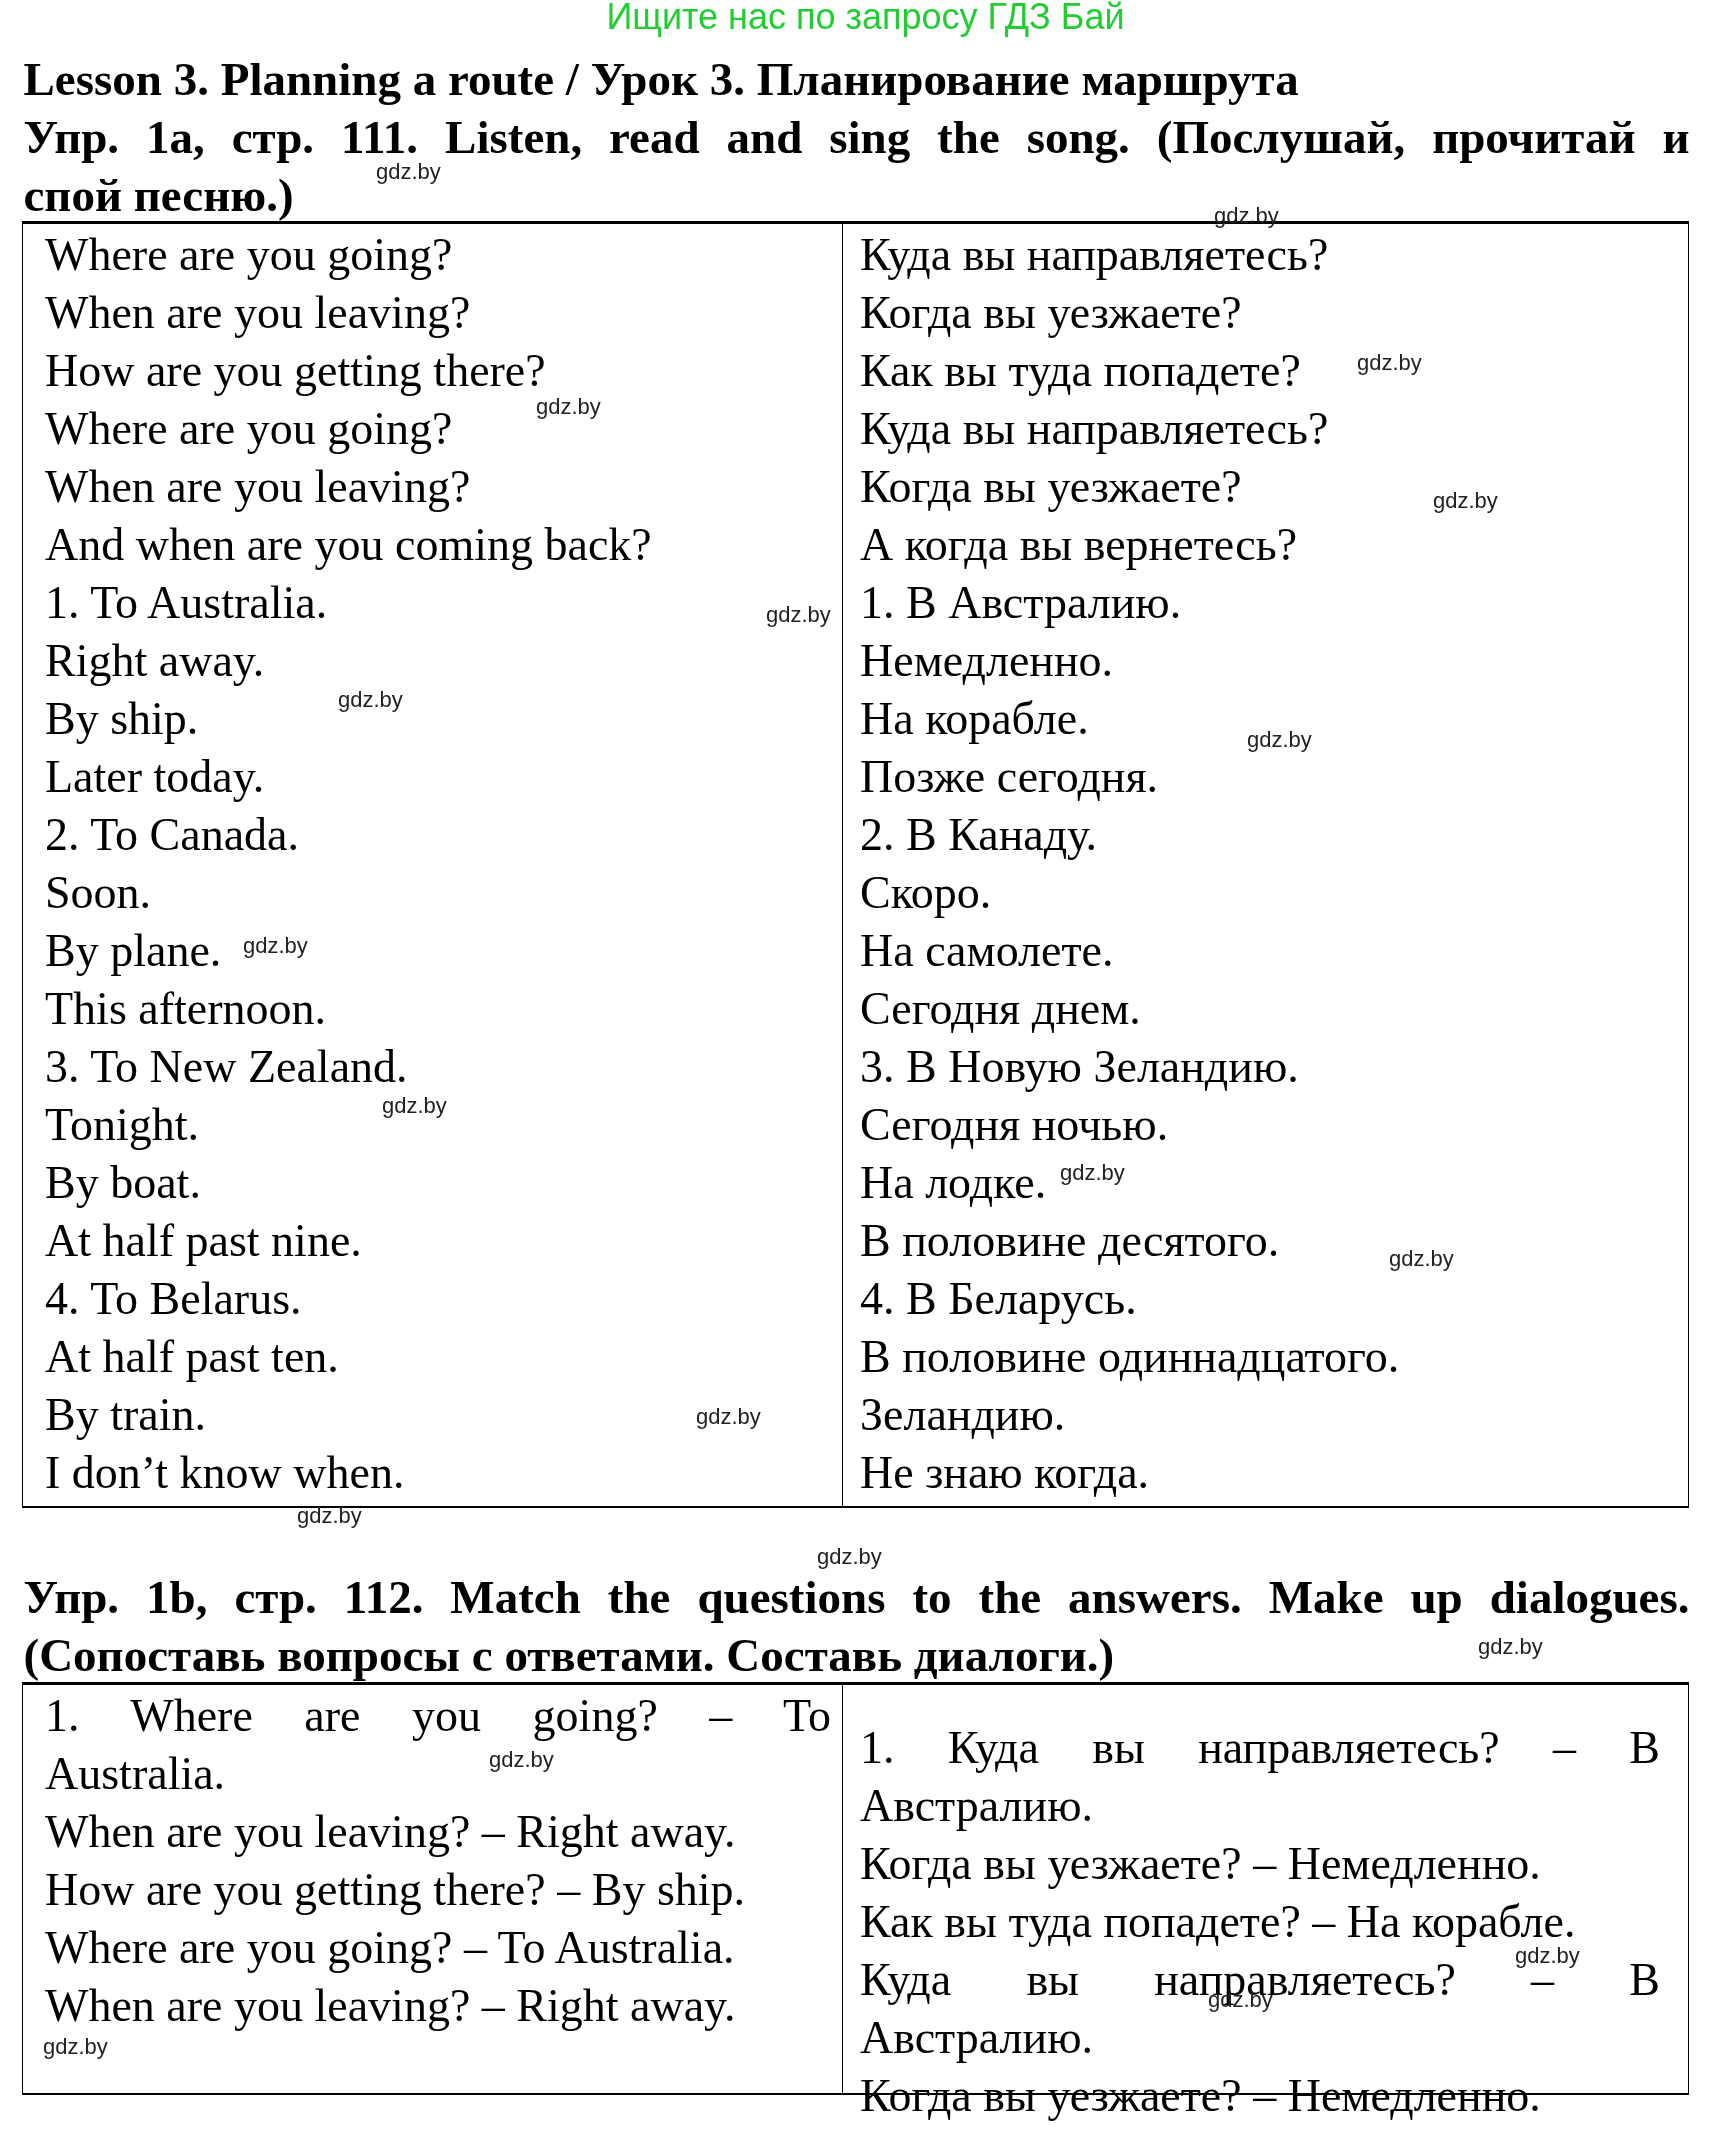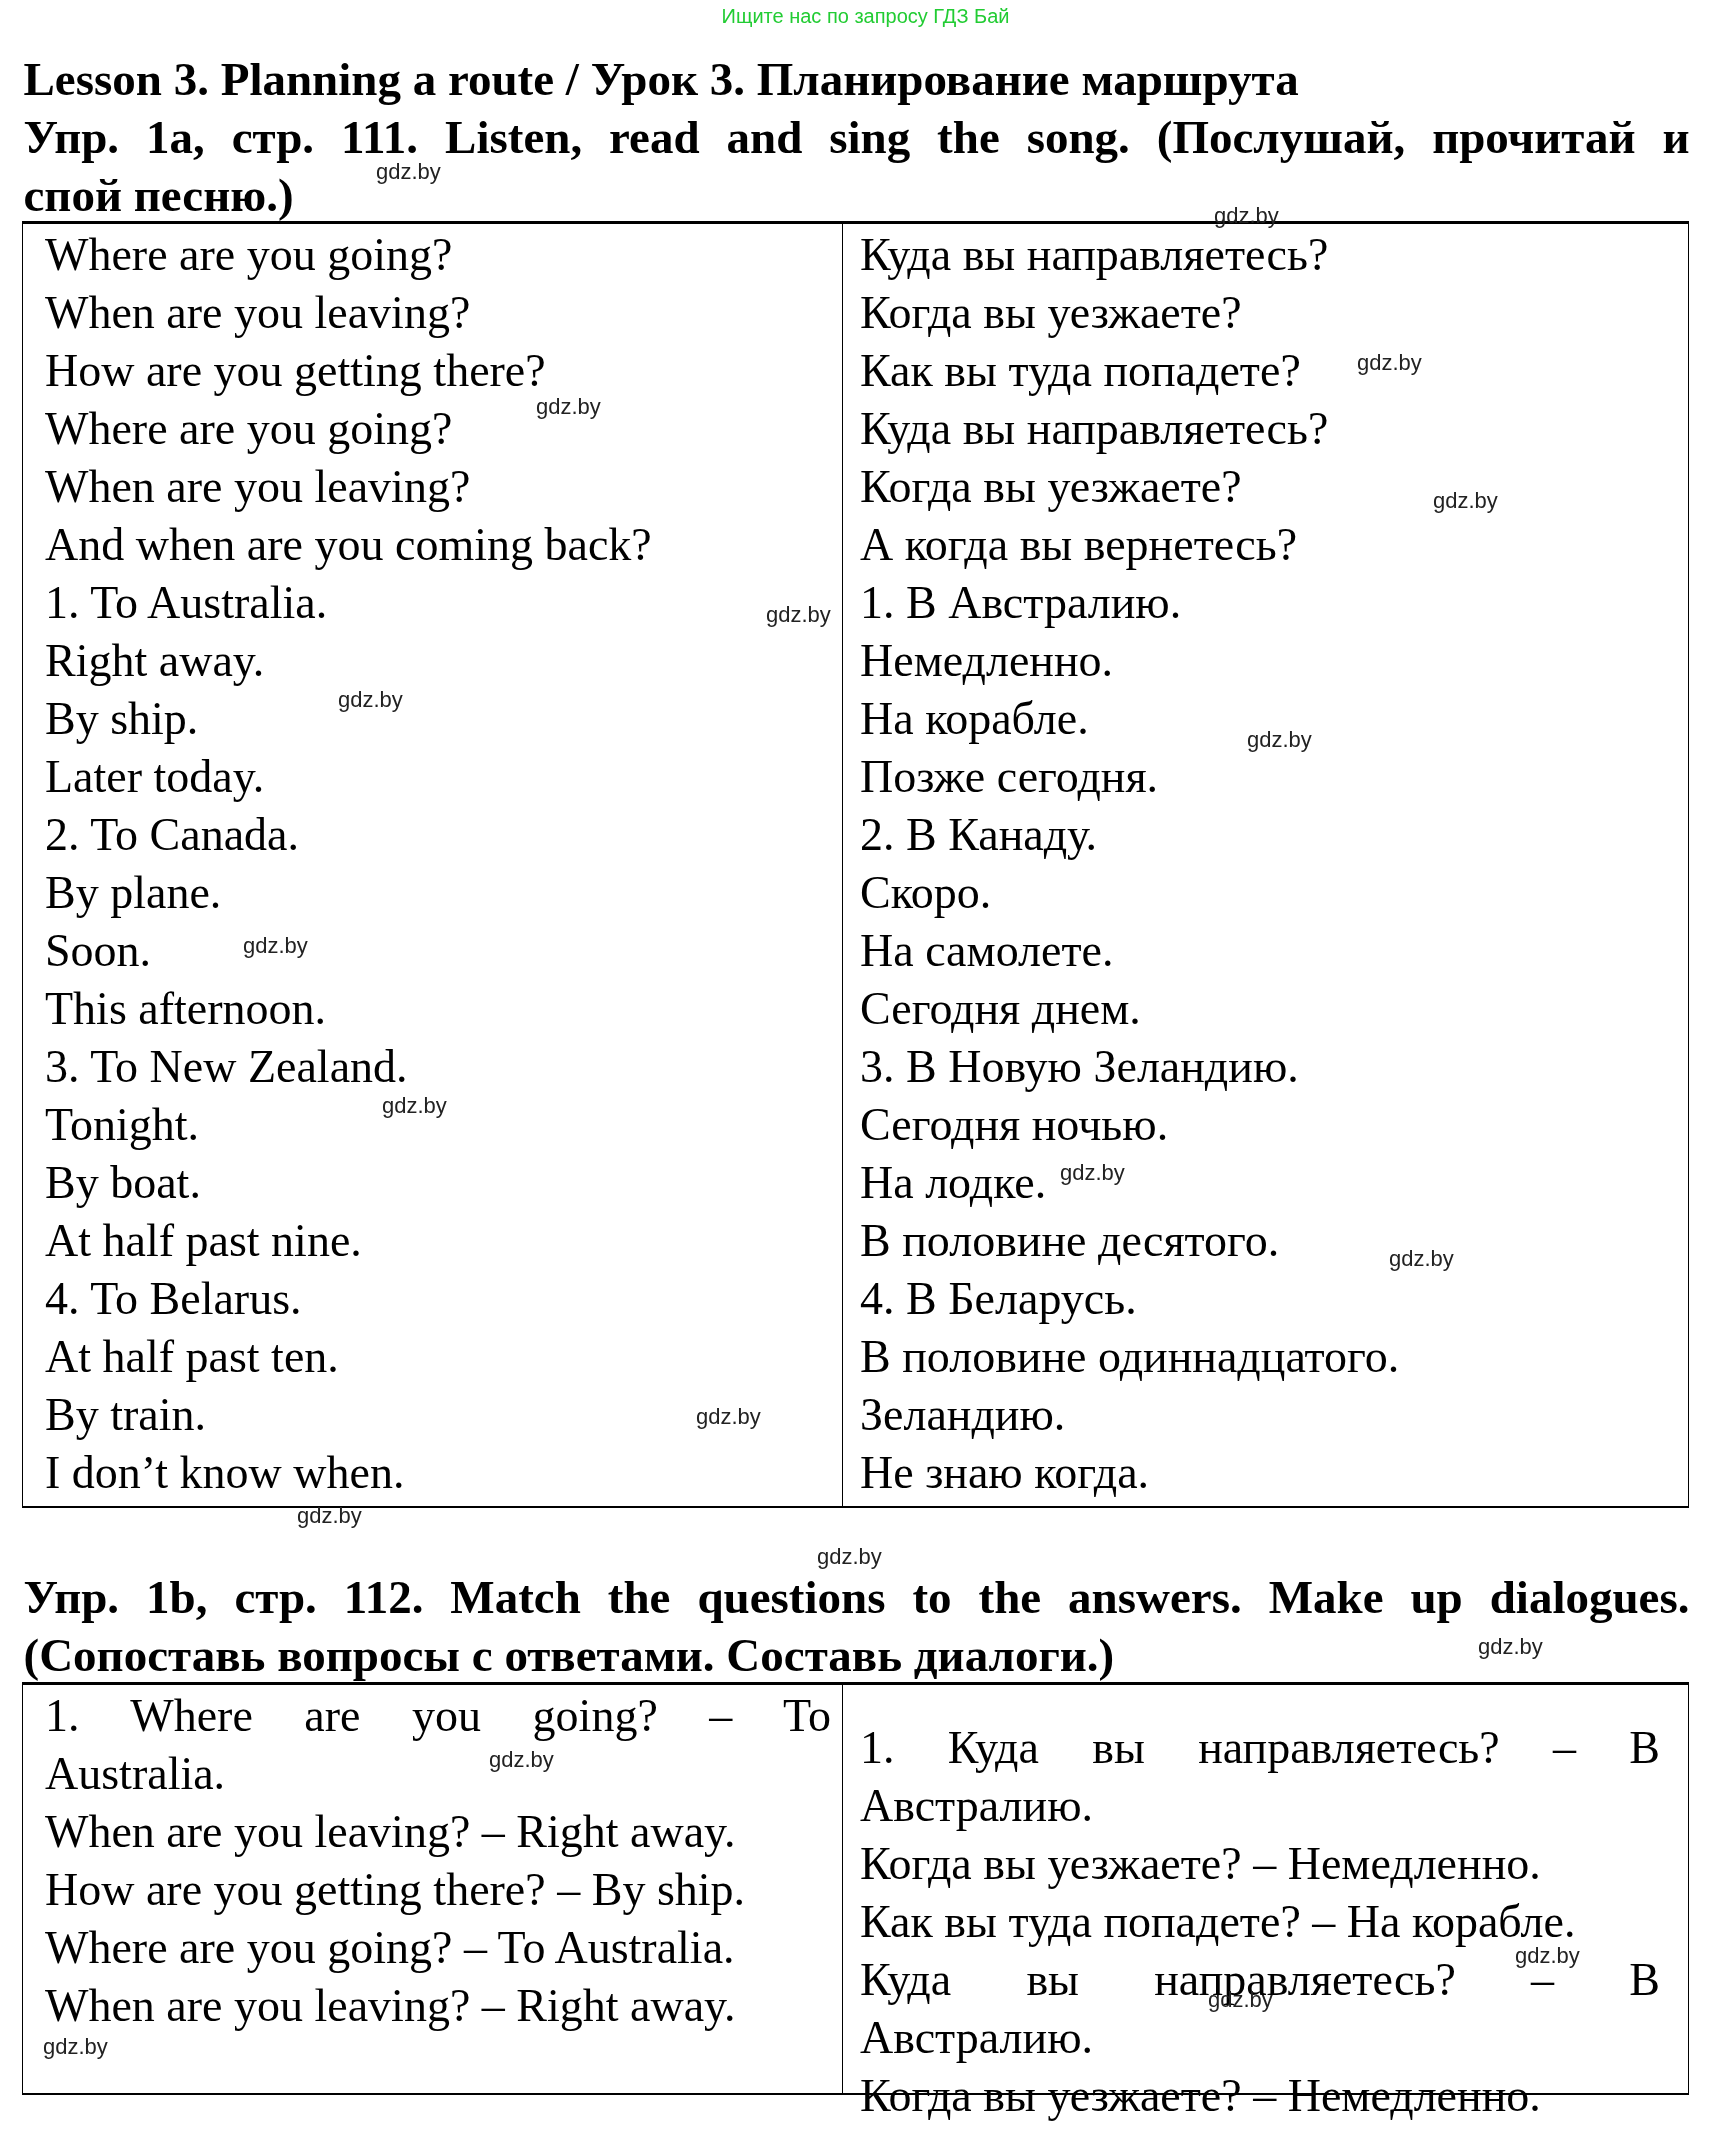--- a/index.html
+++ b/index.html
@@ -1,17 +1,17 @@
 <!DOCTYPE html>
 <html style="font-size:14px"><head>
 <meta charset="utf-8">
 <style>
   html, body { margin:0; padding:0; background:#ffffff; }
   body { width:1731px; height:2153px; position:relative; overflow:hidden; font-family:"Liberation Serif", serif; color:#000; }
-  .banner { position:absolute; left:0; width:1731px; top:0; height:33px; text-align:center; font-family:"Liberation Sans", sans-serif; font-size:20px; line-height:33px; }
+  .banner { position:absolute; left:0; width:1731px; top:0; height:33px; text-align:center; font-family:"Liberation Sans", sans-serif; font-size:36px; line-height:33px; }
   .heading { position:absolute; left:23.5px; width:1666px; font-weight:bold; font-size:47px; line-height:58px; text-align:justify; }
   .heading .line { display:block; height:58px; white-space:nowrap; }
   .heading .line.just { text-align:justify; text-align-last:justify; white-space:normal; }
   .tbl { position:absolute; left:22px; width:1667px; border:1.7px solid #000; border-top-width:3.5px; border-bottom-width:2.6px; box-sizing:border-box; }
   .tbl .divider { position:absolute; top:0; bottom:0; left:819px; width:0; border-left:1.7px solid #000; }
   .col { position:absolute; top:0; }
   .col.left { left:22px; width:786px; }
   .col.right { left:837px; width:800px; }
   .row { display:block; height:58px; line-height:58px; font-size:46px; white-space:nowrap; }
   .row.just { white-space:normal; text-align:justify; text-align-last:justify; }
@@ -38,22 +38,22 @@
     <span class="row">When are you leaving?</span>
     <span class="row">How are you getting there?</span>
     <span class="row">Where are you going?</span>
     <span class="row">When are you leaving?</span>
     <span class="row">And when are you coming back?</span>
     <span class="row">1. To Australia.</span>
     <span class="row">Right away.</span>
     <span class="row">By ship.</span>
     <span class="row">Later today.</span>
     <span class="row">2. To Canada.</span>
+    <span class="row">Soon.</span>
     <span class="row">By plane.</span>
-    <span class="row">Soon.</span>
     <span class="row">This afternoon.</span>
     <span class="row">3. To New Zealand.</span>
     <span class="row">Tonight.</span>
     <span class="row">By boat.</span>
     <span class="row">At half past nine.</span>
     <span class="row">4. To Belarus.</span>
     <span class="row">At half past ten.</span>
     <span class="row">By train.</span>
     <span class="row">I don’t know when.</span>
   </div>

